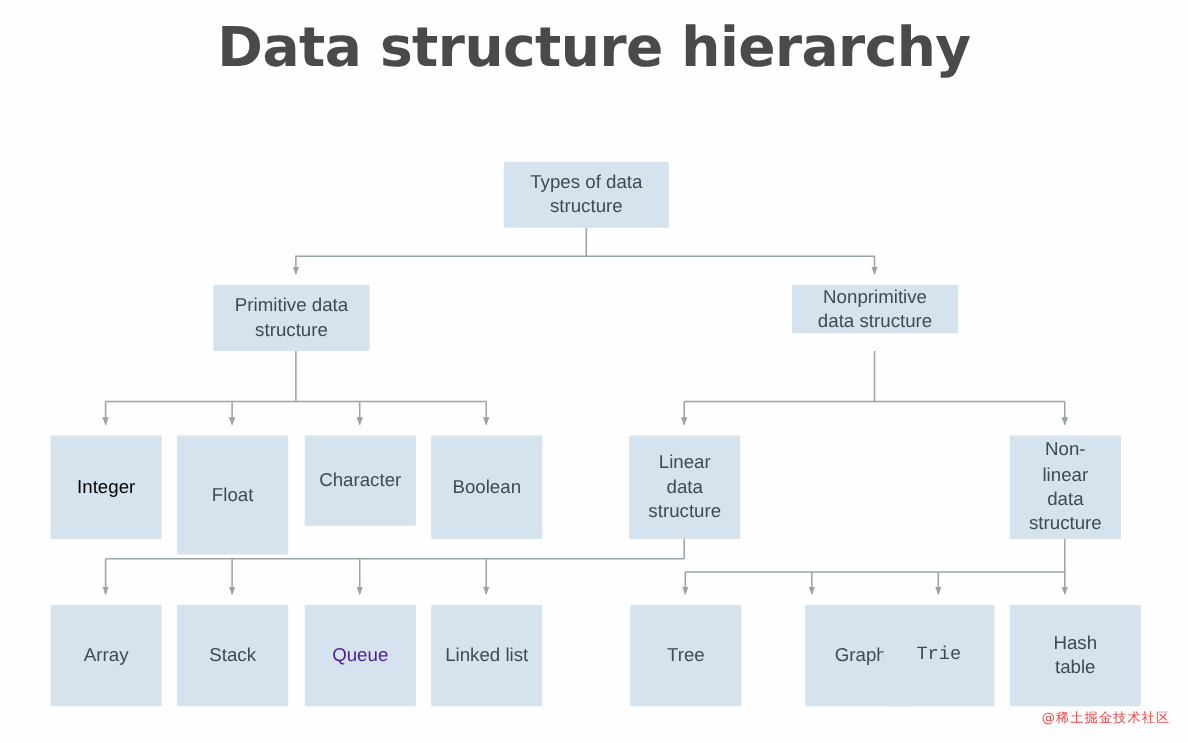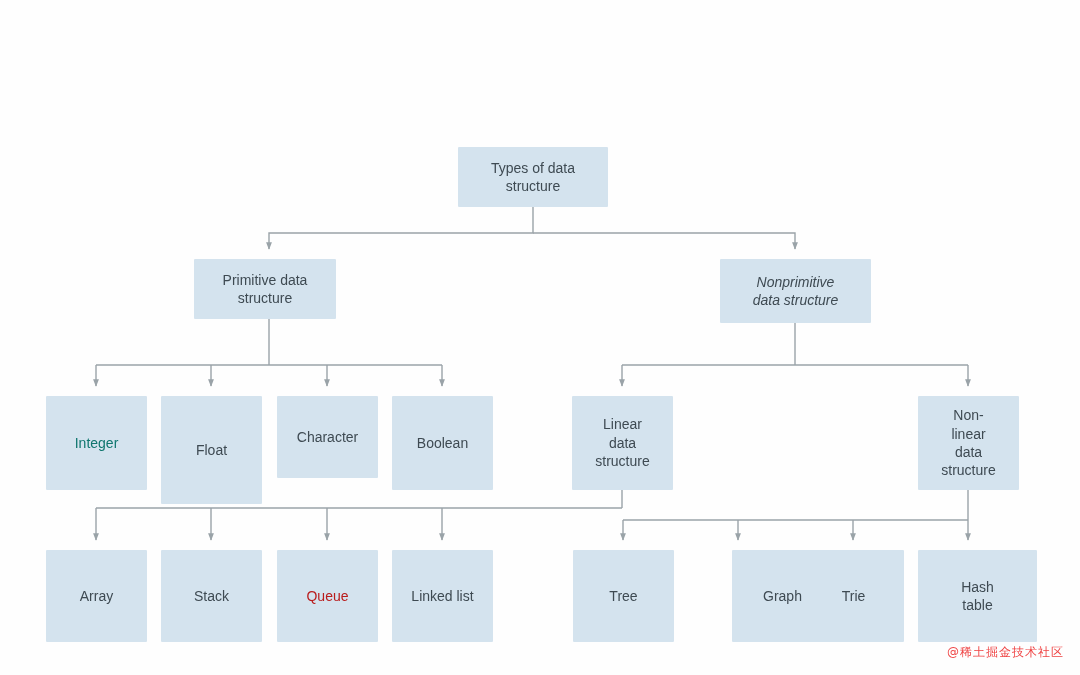--- a/index.html
+++ b/index.html
@@ -44,21 +44,21 @@
   .node {
     position: absolute;
     box-sizing: border-box;
     background: #d4e3ee;
     color: #3e4a52;
     display: flex;
     align-items: center;
     justify-content: center;
     text-align: center;
     line-height: 1.32;
-    font-size: 14px;
+    font-size: 17px;
     padding: 18px 6px;
     border-radius: 1px;
   }
   .node.root      { background: #d5e4ef; }
   .node.level2    { background: #d4e3ee; }
   .node.leaf      { background: #d2e2ee; }
   .node .label {
     white-space: pre-line;
     display: block;
   }
@@ -70,20 +70,21 @@
     color: #ef4444;
     font-family: "DejaVu Sans", sans-serif;
     letter-spacing: 1px;
   }
 </style>
 </head>
 <body>
 
 <div id="canvas">
 
+  <div id="title">Data structure hierarchy</div>
 
   <svg id="edges" viewBox="0 0 1080 675" width="1080" height="675" xmlns="http://www.w3.org/2000/svg">
     <defs>
       <marker id="arrow" viewBox="0 0 10 10" refX="8" refY="5" markerWidth="6" markerHeight="6" orient="auto-start-reverse">
         <path d="M 0 1.5 L 9 5 L 0 8.5 z" fill="#9aa3a8"></path>
       </marker>
     </defs>
     <g fill="none" stroke="#9aa3a8" stroke-width="1.4">
 
       <path d="M 533 207 L 533 233 L 269 233 L 269 249" marker-end="url(#arrow)"></path>
@@ -119,25 +120,25 @@
 
   <div id="nodes">
       <div class="node root" style="left: 458px; top: 147px; width: 150px; height: 60px; background: rgb(212, 227, 238); color: rgb(62, 74, 82);">
         <span class="label">Types of data
 structure</span>
       </div>
       <div class="node level2" style="left: 194px; top: 259px; width: 142px; height: 60px; background: rgb(212, 227, 238); color: rgb(62, 74, 82);">
         <span class="label">Primitive data
 structure</span>
       </div>
-      <div class="node level2" style="left: 720px; top: 259px; width: 151px; height: 64px; background: rgb(212, 227, 238); color: rgb(62, 74, 82); font-style: italic;">
+      <div class="node level2" style="left: 720px; top: 259px; width: 151px; height: 44px; background: rgb(212, 227, 238); color: rgb(62, 74, 82);">
         <span class="label">Nonprimitive
 data structure</span>
       </div>
-      <div class="node leaf" style="left: 46px; top: 396px; width: 101px; height: 94px; background: rgb(212, 227, 238); color: #0f766e;">
+      <div class="node leaf" style="left: 46px; top: 396px; width: 101px; height: 94px; background: rgb(212, 227, 238); color: #000000;">
         <span class="label">Integer</span>
       </div>
       <div class="node leaf" style="left: 161px; top: 396px; width: 101px; height: 108px; background: rgb(212, 227, 238); color: rgb(62, 74, 82);">
         <span class="label">Float</span>
       </div>
       <div class="node leaf" style="left: 277px; top: 396px; width: 101px; height: 82px; background: rgb(212, 227, 238); color: rgb(62, 74, 82);">
         <span class="label">Character</span>
       </div>
       <div class="node leaf" style="left: 392px; top: 396px; width: 101px; height: 94px; background: rgb(212, 227, 238); color: rgb(62, 74, 82);">
         <span class="label">Boolean</span>
@@ -152,33 +153,33 @@
 linear
 data
 structure</span>
       </div>
       <div class="node leaf" style="left: 46px; top: 550px; width: 101px; height: 92px; background: rgb(212, 227, 238); color: rgb(62, 74, 82);">
         <span class="label">Array</span>
       </div>
       <div class="node leaf" style="left: 161px; top: 550px; width: 101px; height: 92px; background: rgb(212, 227, 238); color: rgb(62, 74, 82);">
         <span class="label">Stack</span>
       </div>
-      <div class="node leaf" style="left: 277px; top: 550px; width: 101px; height: 92px; background: rgb(212, 227, 238); color: #b91c1c;">
+      <div class="node leaf" style="left: 277px; top: 550px; width: 101px; height: 92px; background: rgb(212, 227, 238); color: #4c1d95;">
         <span class="label">Queue</span>
       </div>
       <div class="node leaf" style="left: 392px; top: 550px; width: 101px; height: 92px; background: rgb(212, 227, 238); color: rgb(62, 74, 82);">
         <span class="label">Linked list</span>
       </div>
       <div class="node leaf" style="left: 573px; top: 550px; width: 101px; height: 92px; background: rgb(212, 227, 238); color: rgb(62, 74, 82);">
         <span class="label">Tree</span>
       </div>
       <div class="node leaf" style="left: 688px; top: 550px; width: 101px; height: 92px; background: rgb(212, 227, 238); color: rgb(62, 74, 82); margin-left: 44px;">
         <span class="label">Graph</span>
       </div>
-      <div class="node leaf" style="left: 803px; top: 550px; width: 101px; height: 92px; background: rgb(212, 227, 238); color: rgb(62, 74, 82);">
+      <div class="node leaf" style="left: 803px; top: 550px; width: 101px; height: 92px; background: rgb(212, 227, 238); color: rgb(62, 74, 82); font-family: Liberation Mono, monospace;">
         <span class="label">Trie</span>
       </div>
       <div class="node leaf" style="left: 918px; top: 550px; width: 119px; height: 92px; background: rgb(212, 227, 238); color: rgb(62, 74, 82);">
         <span class="label">Hash
 table</span>
       </div>
     </div>
 
   <div id="watermark">@稀土掘金技术社区</div>
 </div>

